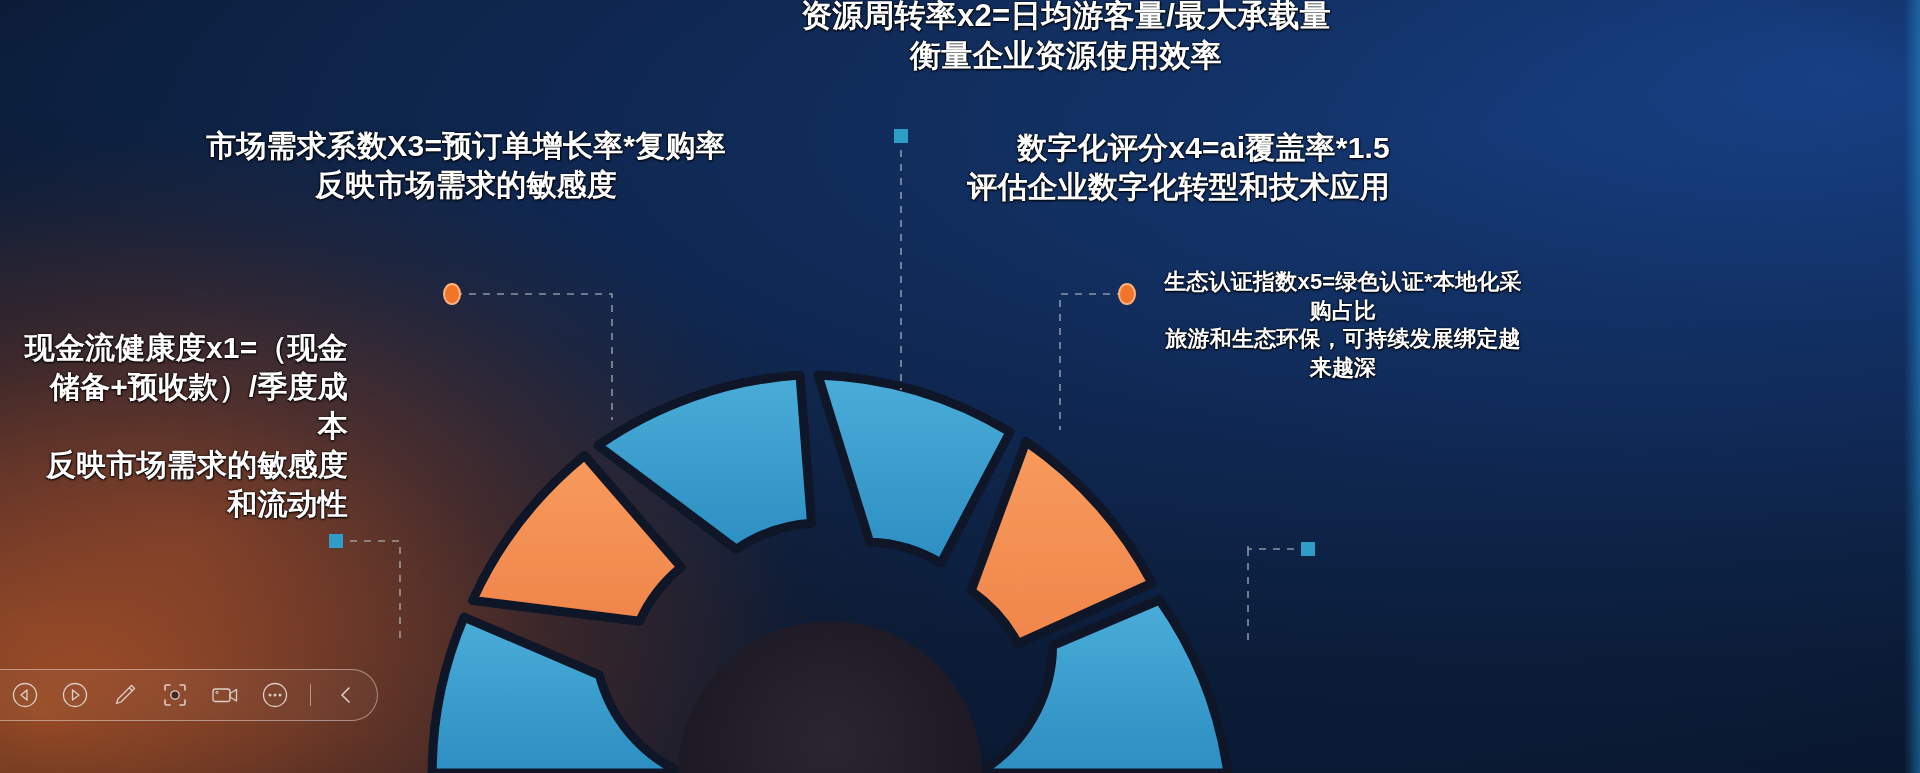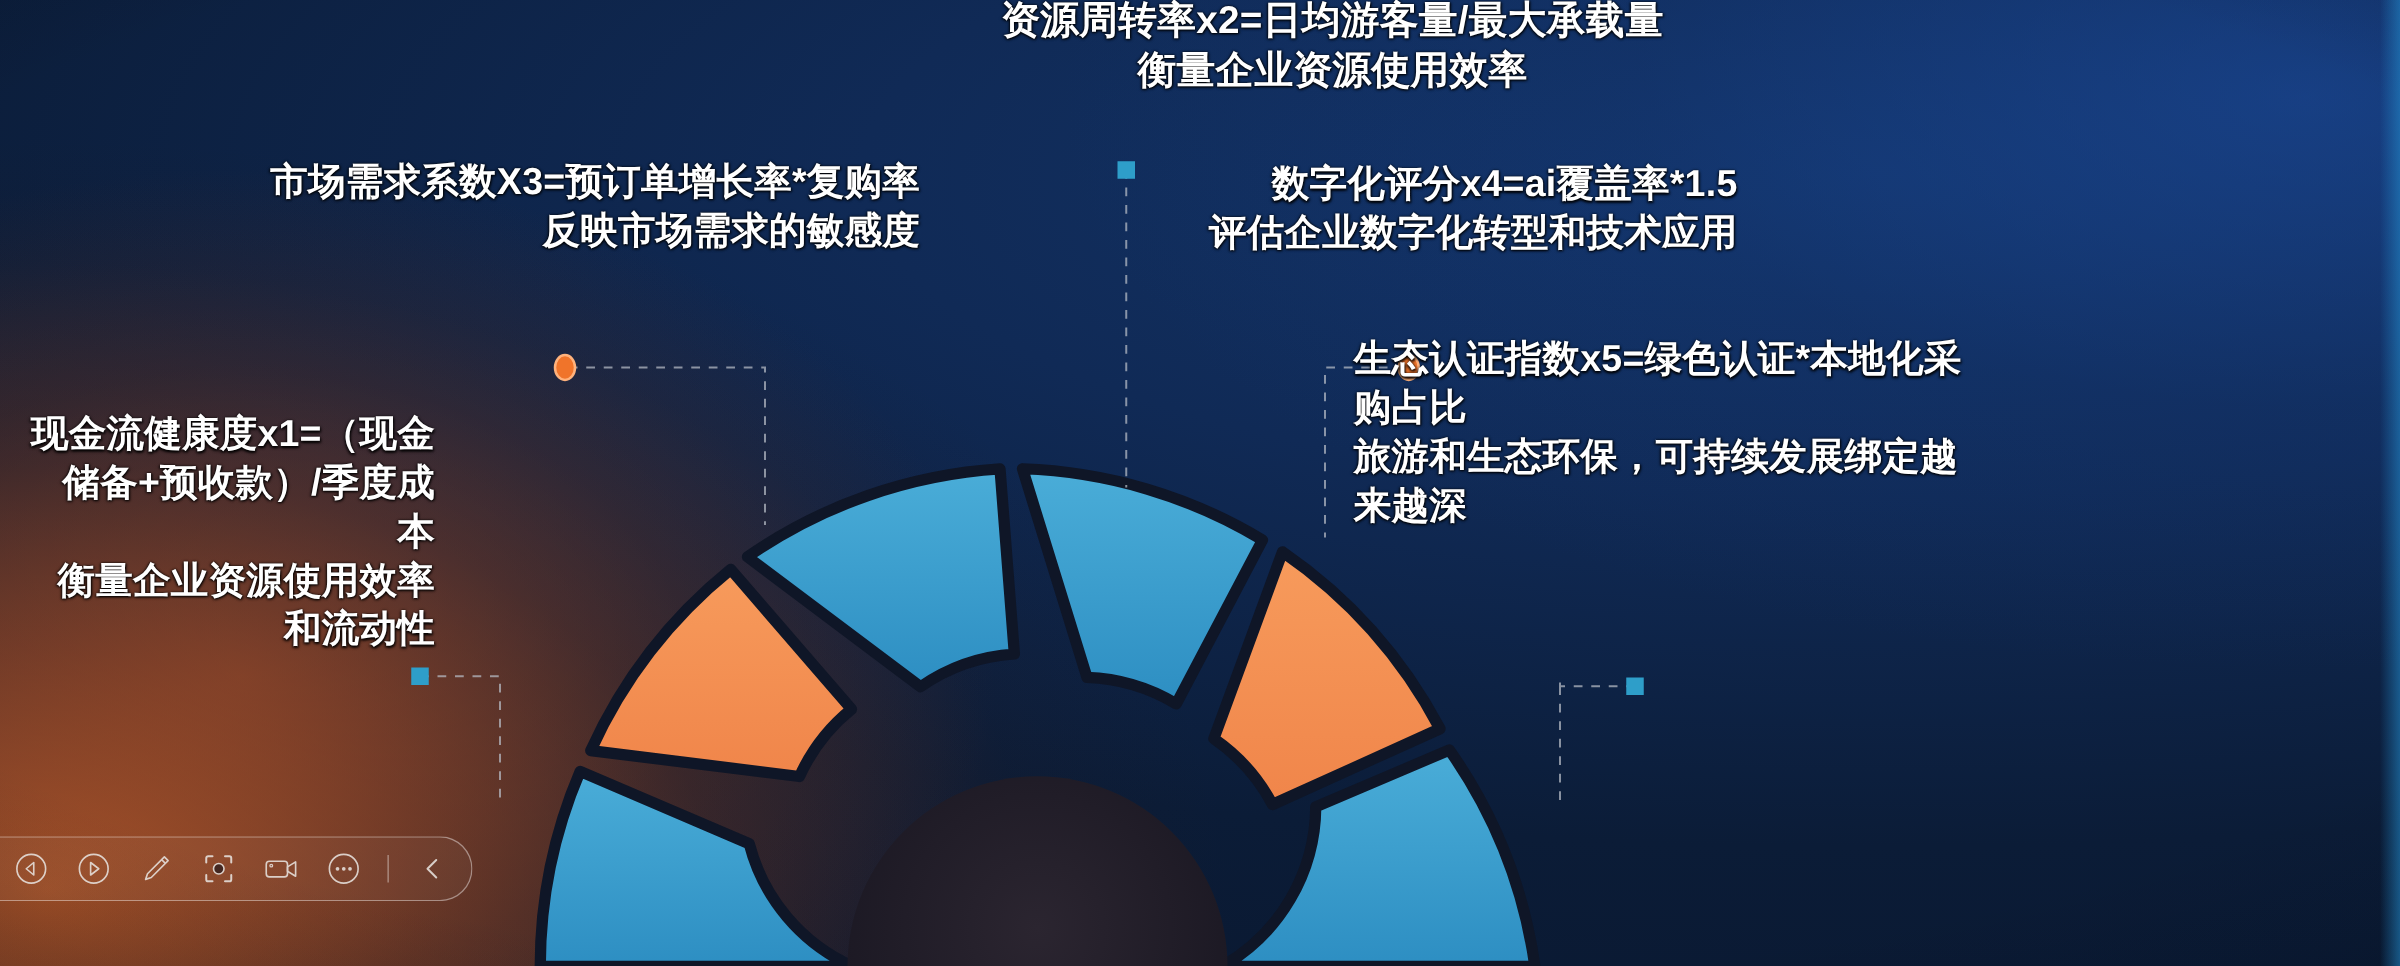--- a/index.html
+++ b/index.html
@@ -50,24 +50,24 @@
     font-weight:700;
     line-height:1.30;
     white-space:pre-line;
     text-shadow:
       0 0 2px rgba(0,0,0,0.85),
       1px 1px 2px rgba(0,0,0,0.8),
       -1px 1px 2px rgba(0,0,0,0.55);
     letter-spacing:0.2px;
   }
   #ann-x2 { top:-4px;  left:716px; width:700px; font-size:31px; text-align:center; }
-  #ann-x3 { top:126px; left:196px; width:540px; font-size:30px; text-align:right; }
+  #ann-x3 { top:126px; left:196px; width:540px; font-size:30px; text-align:center; }
   #ann-x4 { top:128px; left:930px; width:460px; font-size:30px; text-align:right; }
   #ann-x1 { top:328px; left:8px;   width:340px; font-size:30px; text-align:right; }
-  #ann-x5 { top:268px; left:1083px;width:520px; font-size:30px; text-align:left; }
+  #ann-x5 { top:268px; left:1083px;width:520px; font-size:22px; text-align:center; }
 
   
   #toolbar {
     position:absolute; z-index:6;
     left:-16px; bottom:52px;
     height:52px;
     padding:0 16px 0 26px;
     display:flex; align-items:center; gap:20px;
     border:1px solid rgba(255,255,255,0.42);
     border-left:none;
@@ -186,21 +186,21 @@
 
 <div class="ann" id="ann-x3">市场需求系数X3=预订单增长率*复购率
 反映市场需求的敏感度</div>
 
 <div class="ann" id="ann-x4">数字化评分x4=ai覆盖率*1.5
 评估企业数字化转型和技术应用</div>
 
 <div class="ann" id="ann-x1">现金流健康度x1=（现金
 储备+预收款）/季度成
 本
-衡量企业资源使用效率
+反映市场需求的敏感度
 和流动性</div>
 
 <div class="ann" id="ann-x5">生态认证指数x5=绿色认证*本地化采
 购占比
 旅游和生态环保，可持续发展绑定越
 来越深</div>
 
 <div id="toolbar">
 
   <div class="tb-btn">

